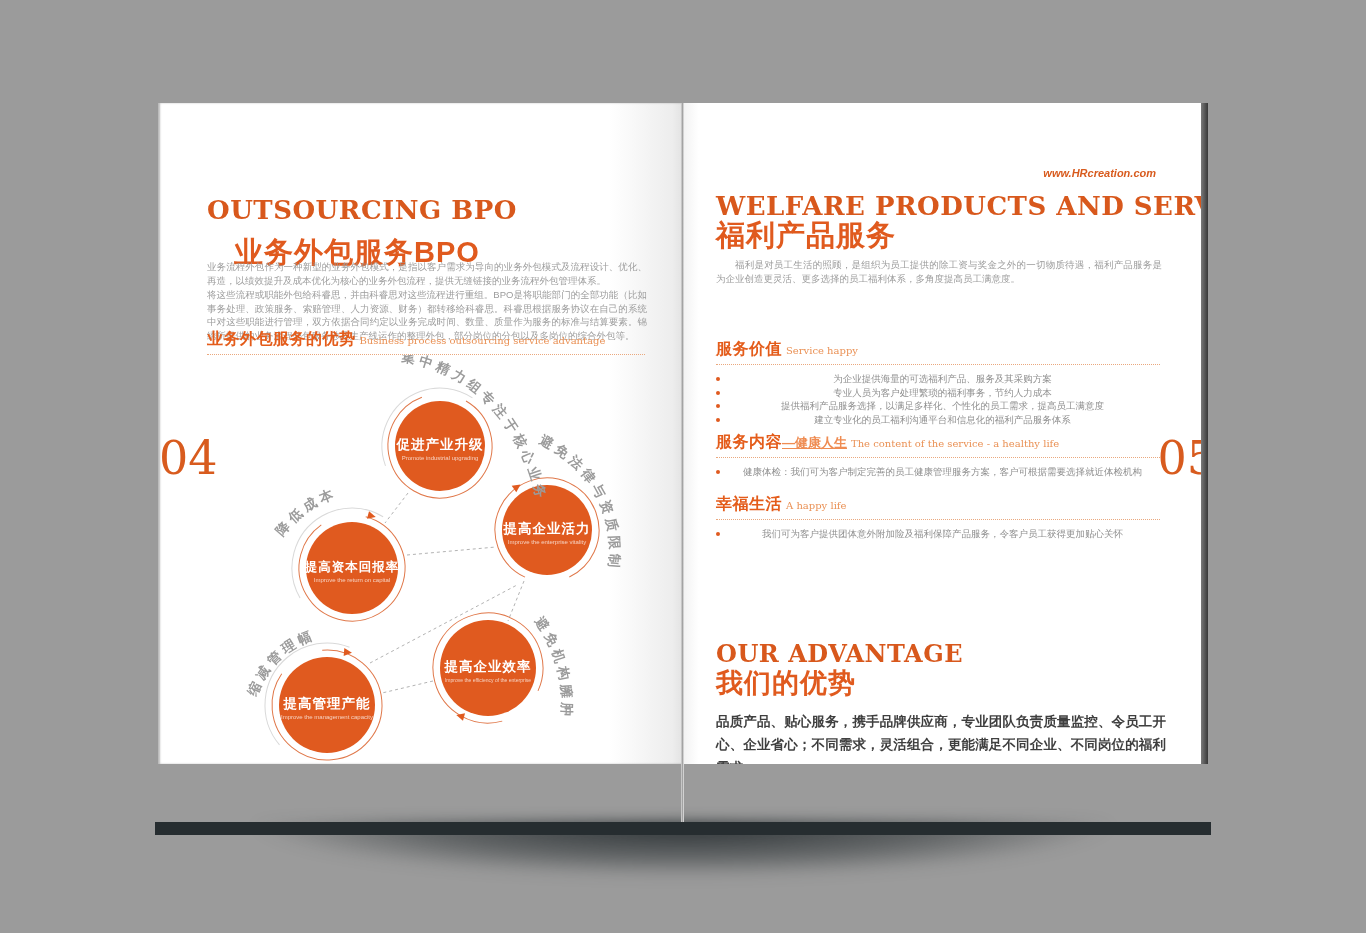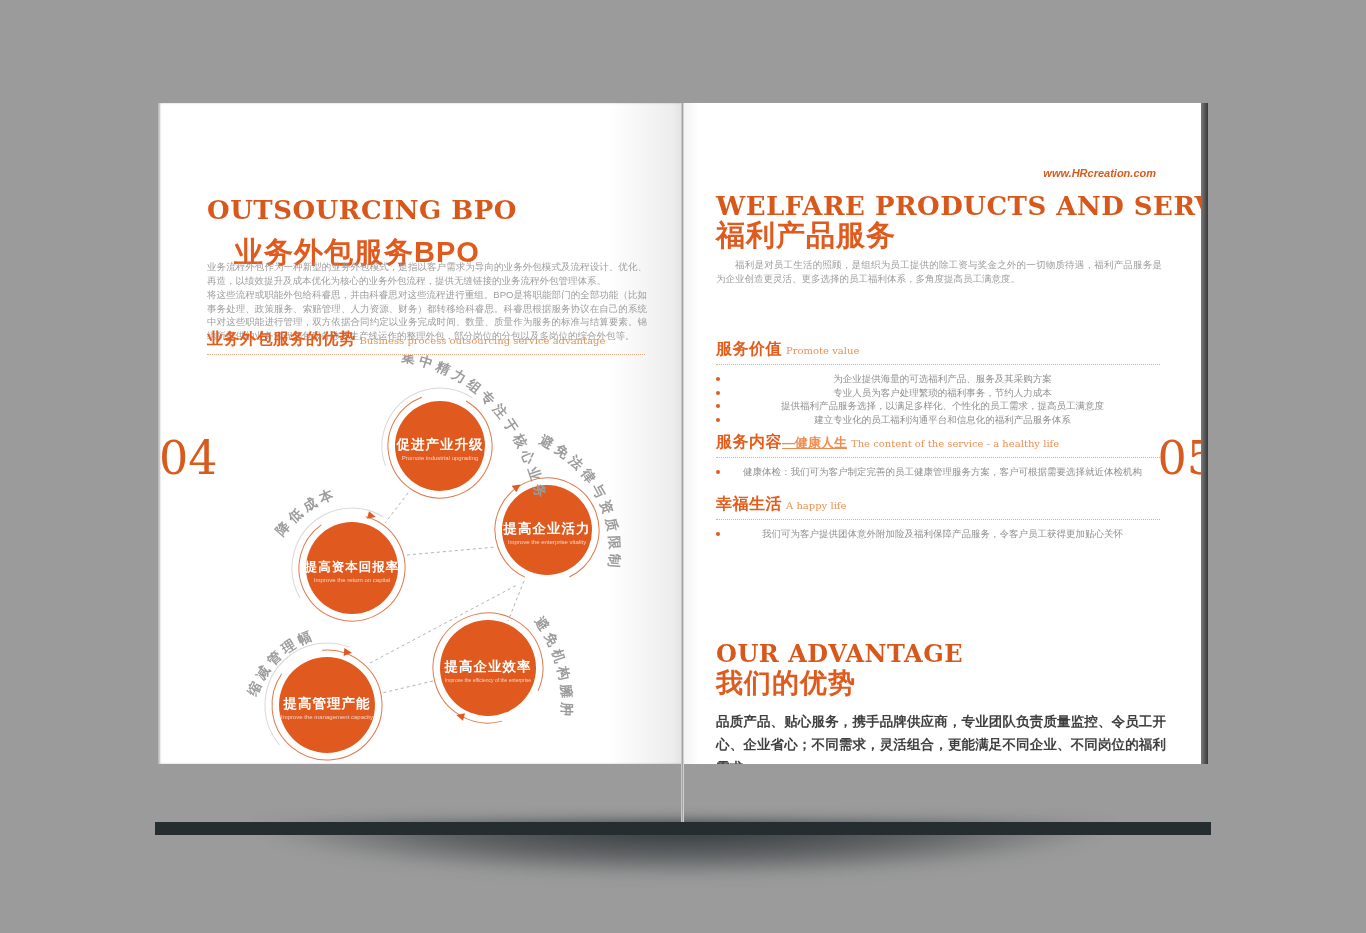--- a/index.html
+++ b/index.html
@@ -157,21 +157,21 @@
       </svg>
     </div>
 
     <div class="page page-right">
       <div class="pr-site">www.HRcreation.com</div>
       <div class="title-en pr-title-en">WELFARE PRODUCTS AND SERVICES</div>
       <div class="title-cn pr-title-cn">福利产品服务</div>
       <p class="bodytext pr-intro">福利是对员工生活的照顾，是组织为员工提供的除工资与奖金之外的一切物质待遇，福利产品服务是为企业创造更灵活、更多选择的员工福利体系，多角度提高员工满意度。</p>
 
       <div class="rsec sec-head" style="top:236px">
-        <span class="cn">服务价值</span><span class="en">Promote value</span>
+        <span class="cn">服务价值</span><span class="en">Service happy</span>
         <div class="dotline"></div>
         <ul class="bullets">
           <li><span class="dot"></span><span>为企业提供海量的可选福利产品、服务及其采购方案</span></li>
           <li><span class="dot"></span><span>专业人员为客户处理繁琐的福利事务，节约人力成本</span></li>
           <li><span class="dot"></span><span>提供福利产品服务选择，以满足多样化、个性化的员工需求，提高员工满意度</span></li>
           <li><span class="dot"></span><span>建立专业化的员工福利沟通平台和信息化的福利产品服务体系</span></li>
         </ul>
       </div>
 
       <div class="rsec sec-head" style="top:329px">

